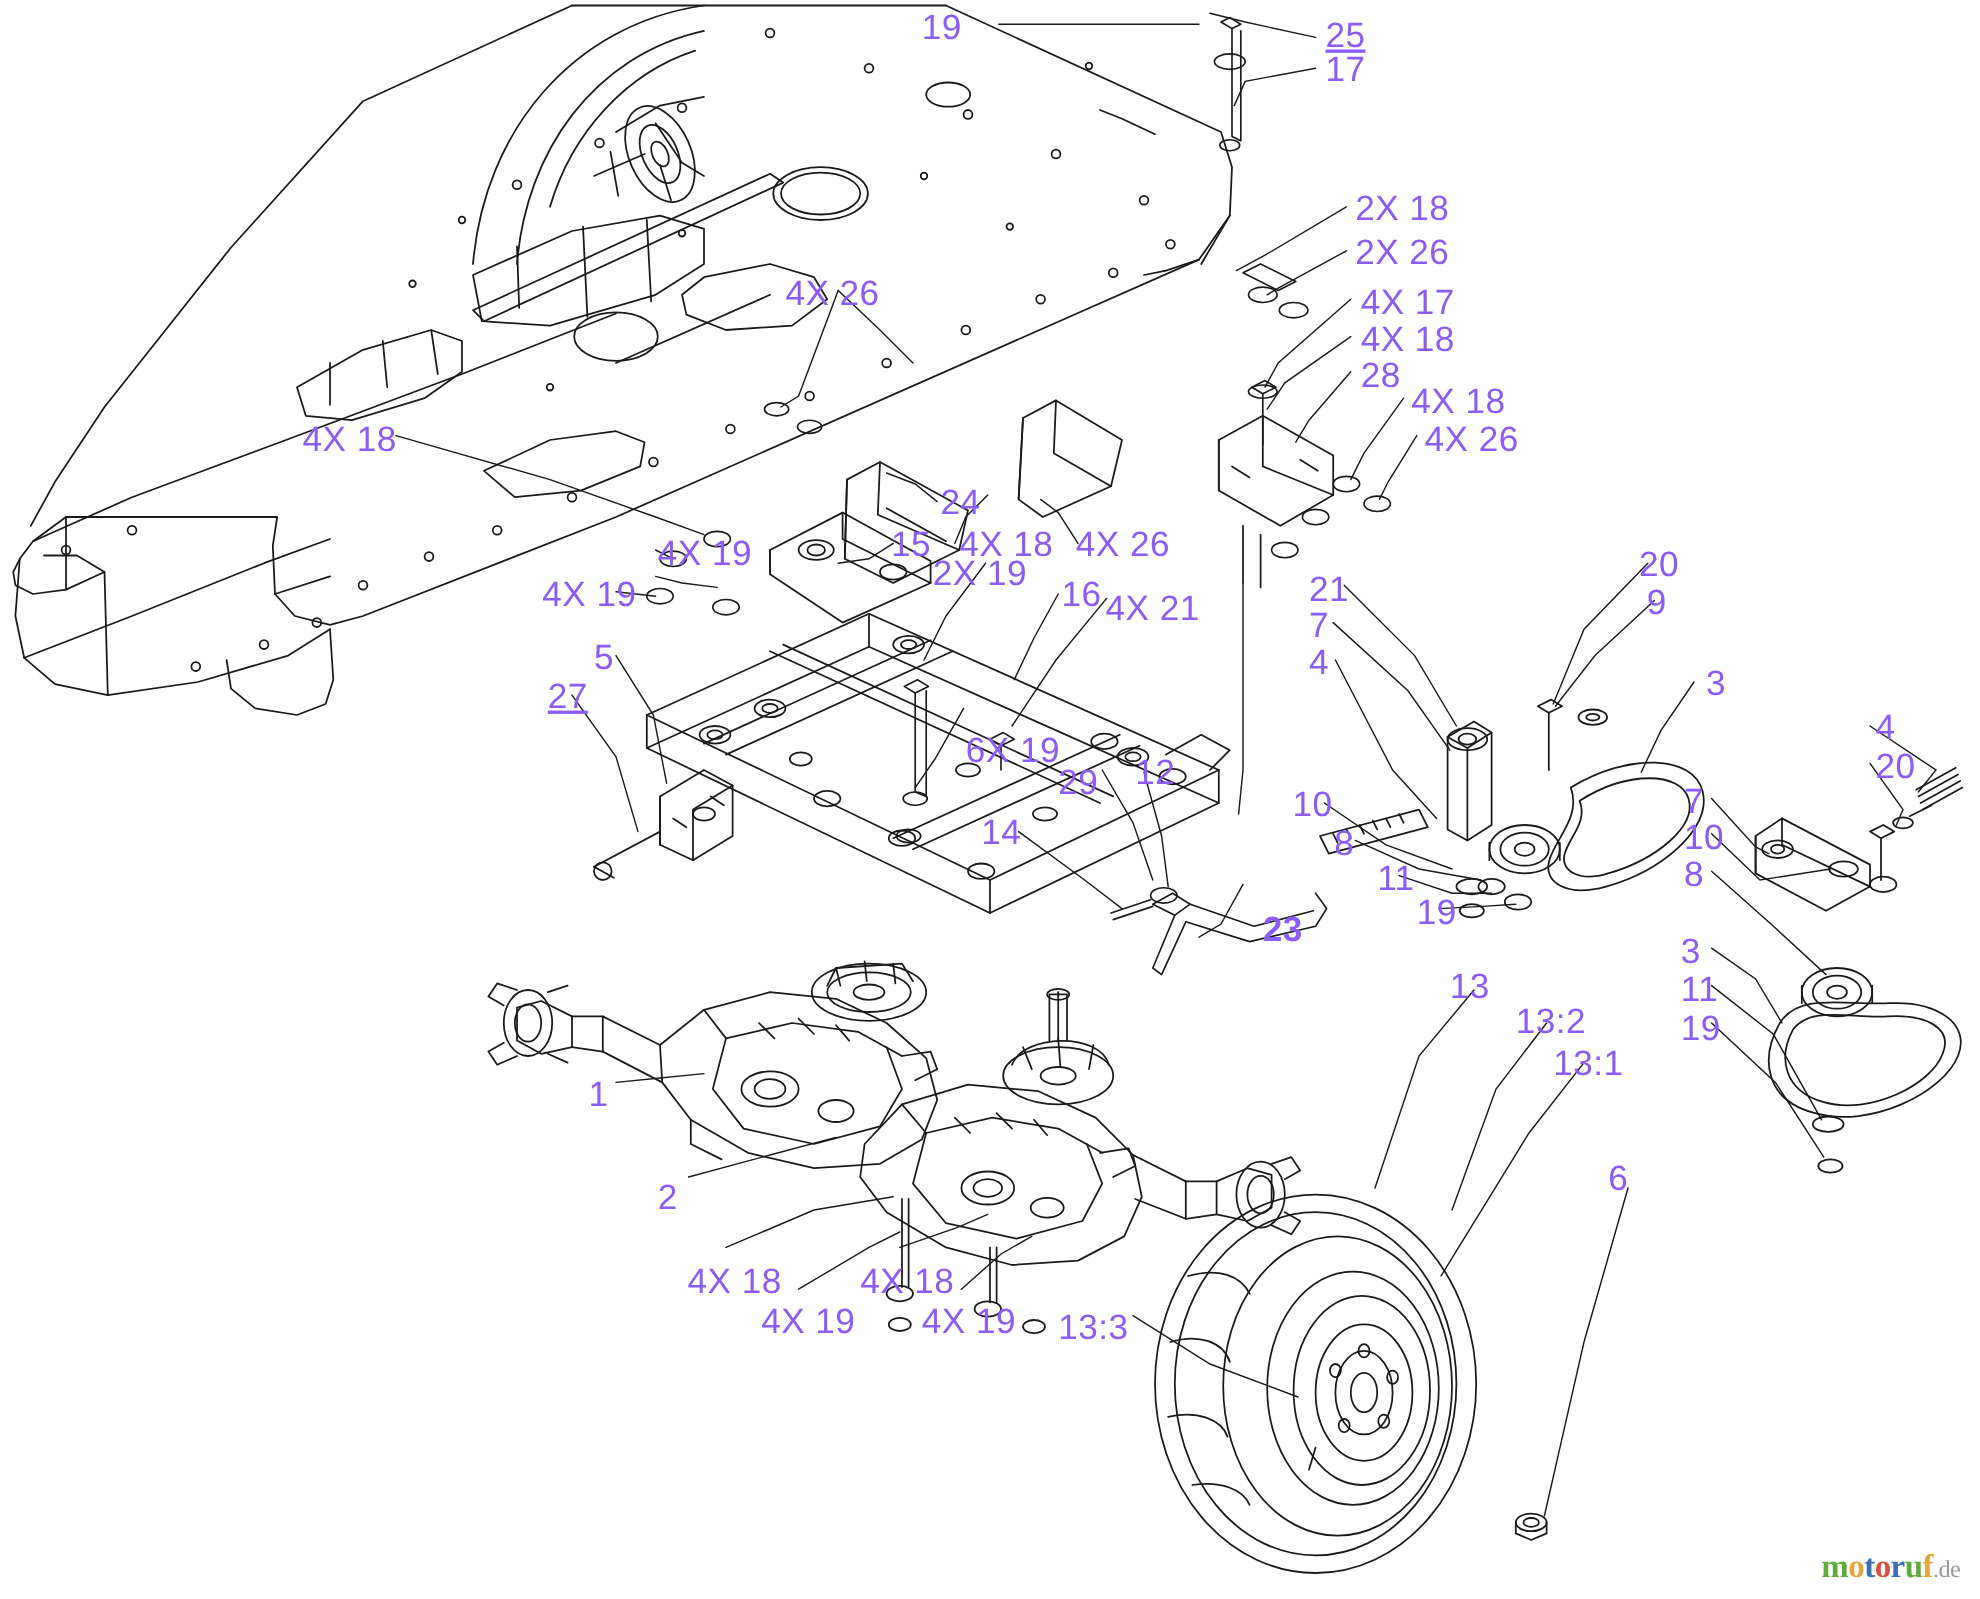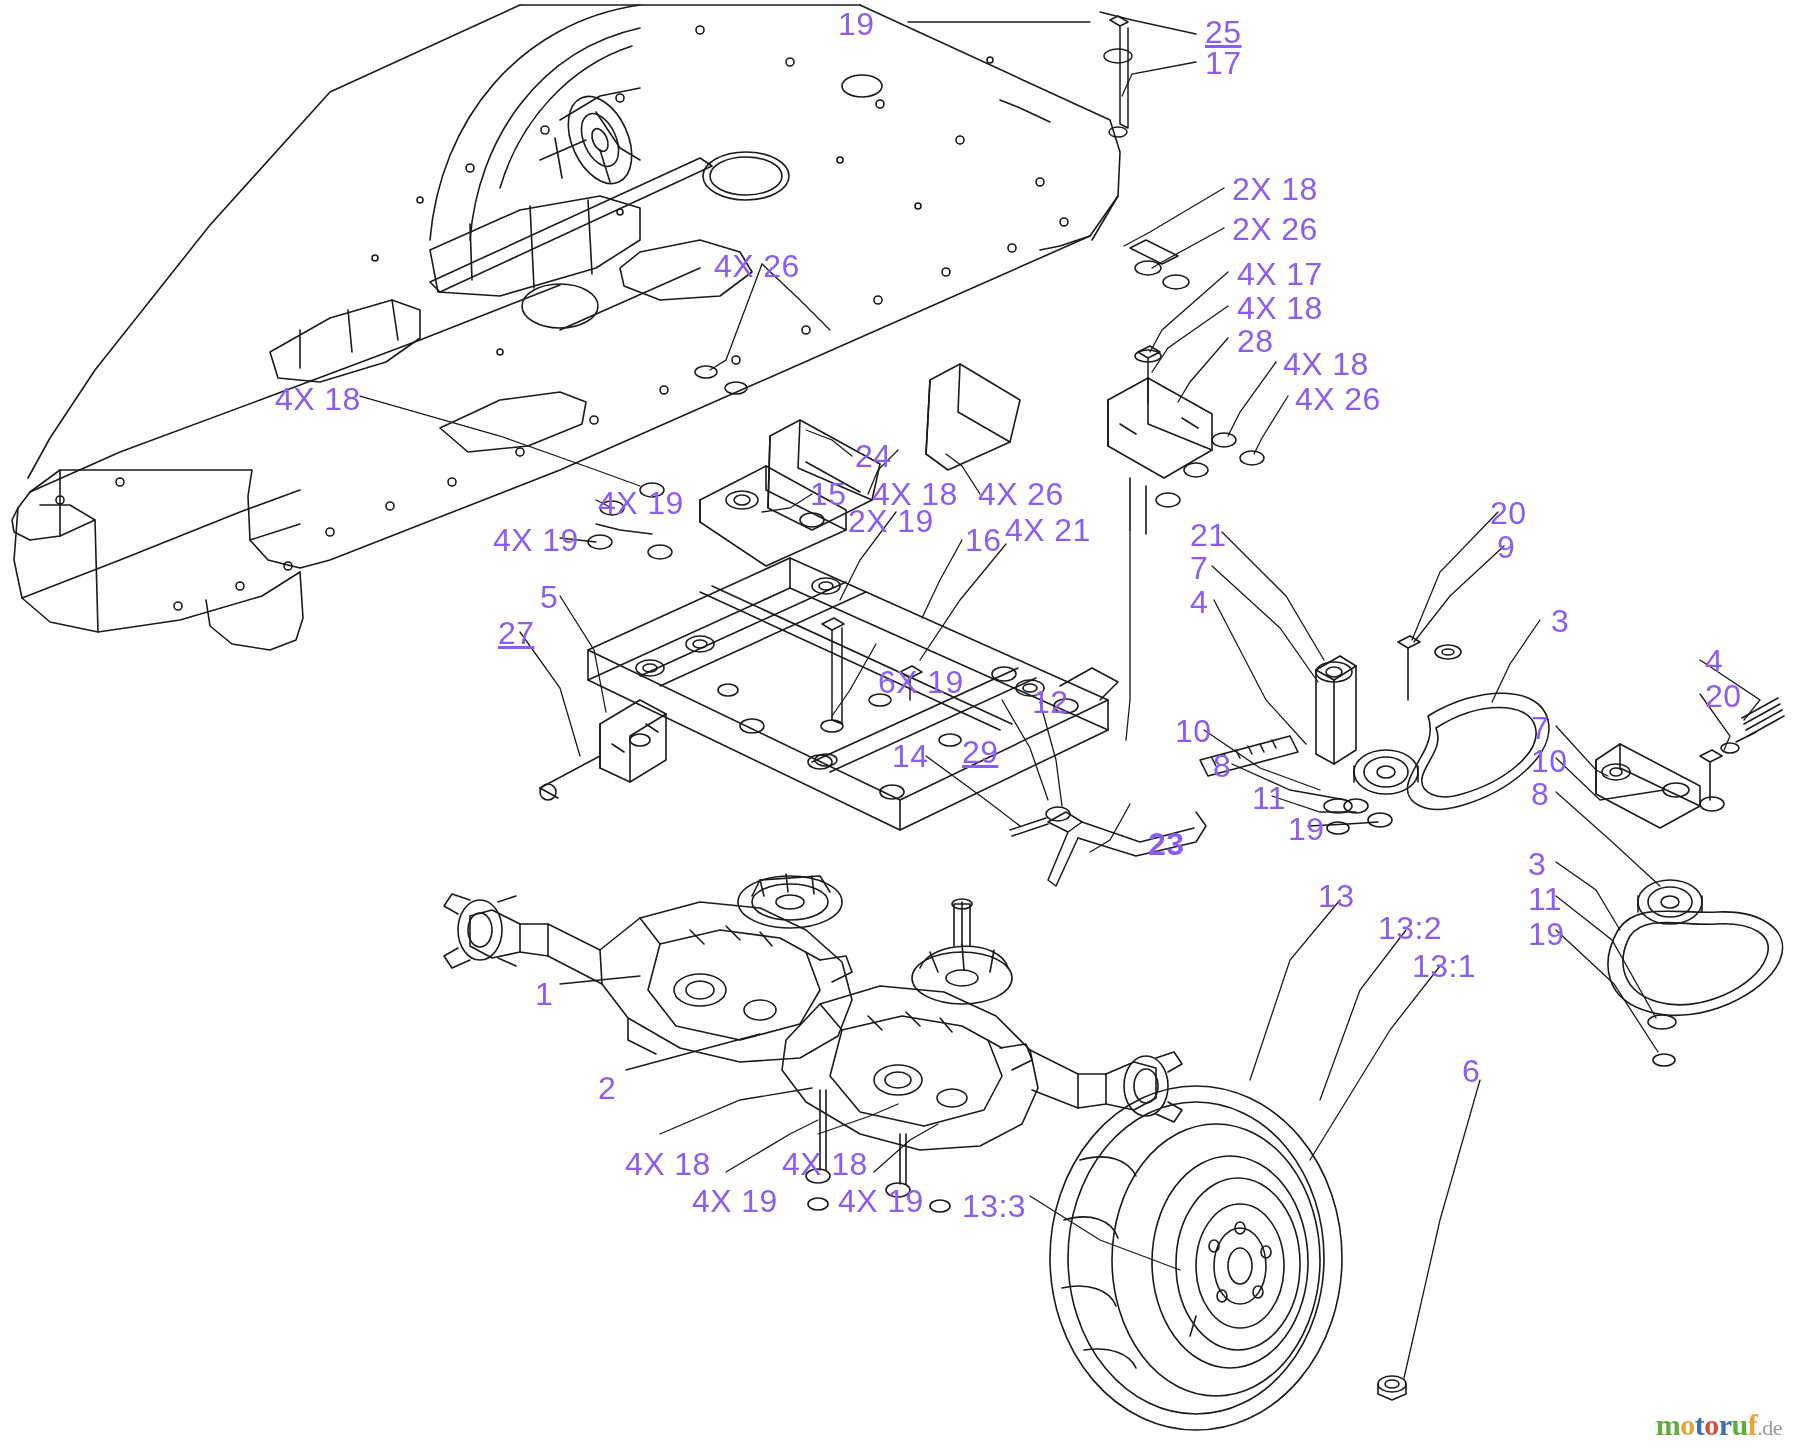--- a/index.html
+++ b/index.html
@@ -493,25 +493,25 @@
       <div class="callout" style="left: 714px; top: 250px;">4X 26</div>
       <div class="callout" style="left: 275px; top: 383px;">4X 18</div>
       <div class="callout" style="left: 598px; top: 487px;">4X 19</div>
       <div class="callout" style="left: 493px; top: 524px;">4X 19</div>
       <div class="callout" style="left: 855px; top: 440px;">24</div>
       <div class="callout" style="left: 810px; top: 478px;">15</div>
       <div class="callout" style="left: 872px; top: 478px;">4X 18</div>
       <div class="callout" style="left: 978px; top: 478px;">4X 26</div>
       <div class="callout" style="left: 848px; top: 505px;">2X 19</div>
       <div class="callout" style="left: 965px; top: 524px;">16</div>
-      <div class="callout" style="left: 1005px; top: 514px;">4X 21</div>
+      <div class="callout" style="left: 1005px; top: 537px;">4X 21</div>
       <div class="callout" style="left: 878px; top: 627px; margin-top: 39px;">6X 19</div>
       <div class="callout" style="left: 540px; top: 581px;">5</div>
       <div class="callout" style="left: 498px; top: 617px; text-decoration: underline;">27</div>
-      <div class="callout" style="left: 962px; top: 736px; text-decoration: underline;">29</div>
+      <div class="callout" style="left: 962px; top: 695px;">29</div>
       <div class="callout" style="left: 1032px; top: 686px;">12</div>
       <div class="callout" style="left: 892px; top: 740px;">14</div>
       <div class="callout" style="left: 1148px; top: 828px; font-weight: bold;">23</div>
       <div class="callout" style="left: 1190px; top: 519px;">21</div>
       <div class="callout" style="left: 1190px; top: 552px;">7</div>
       <div class="callout" style="left: 1190px; top: 586px;">4</div>
       <div class="callout" style="left: 1490px; top: 497px;">20</div>
       <div class="callout" style="left: 1497px; top: 531px;">9</div>
       <div class="callout" style="left: 1551px; top: 605px;">3</div>
       <div class="callout" style="left: 1705px; top: 645px;">4</div>

